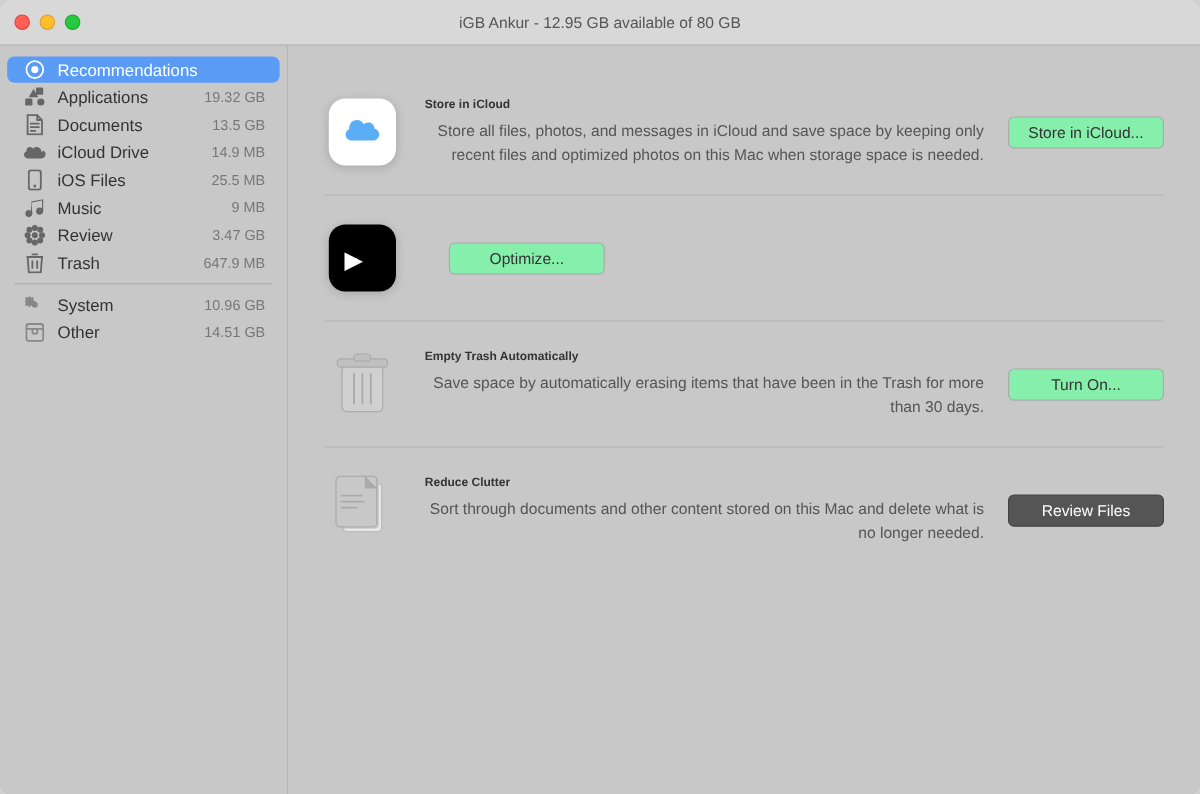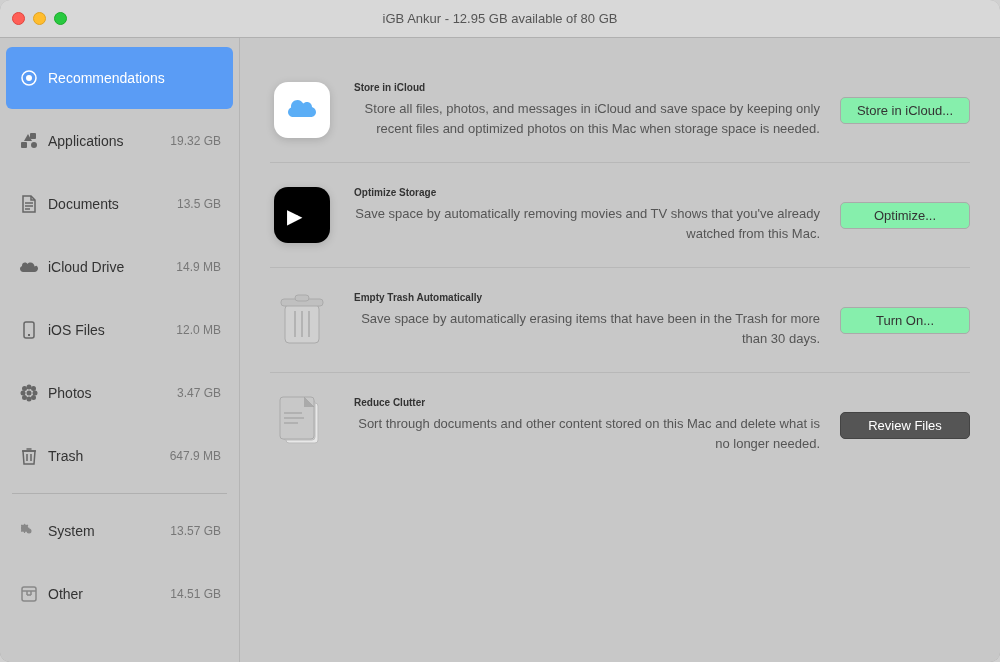--- a/index.html
+++ b/index.html
@@ -73,21 +73,21 @@
       background: #c8c8c8;
       border-right: 1px solid #b5b5b5;
       padding: 8px 0;
       flex-shrink: 0;
       overflow-y: auto;
     }
 
     .sidebar-item {
       display: flex;
       align-items: center;
-      padding: 20px 12px;
+      padding: 0 12px;
       cursor: pointer;
       border-radius: 6px;
       margin: 1px 6px;
       position: relative;
     }
 
     .sidebar-item.active {
       background: #5a9cf5;
     }
 
@@ -307,40 +307,49 @@
       </div>
 
       <div class="sidebar-item">
         <div class="item-icon">
           <svg width="12" height="18" viewBox="0 0 12 18" fill="none" stroke="#666" stroke-width="1.5">
             <rect x="1" y="1" width="10" height="16" rx="2"></rect>
             <line x1="5" y1="14" x2="7" y2="14" stroke-width="2"></line>
           </svg>
         </div>
         <span class="item-label">iOS Files</span>
-        <span class="item-size">12.0 MB</span>
-      </div>
-
-
+        <span class="item-size">25.5 MB</span>
+      </div>
+
+
+      <div class="sidebar-item">
+        <div class="item-icon">
+          <svg width="16" height="18" viewBox="0 0 16 18" fill="#666">
+            <path d="M5 14 C5 15.7 3.7 17 2 17 C0.3 17 -1 15.7 -1 14 C-1 12.3 0.3 11 2 11 C2.7 11 3.3 11.2 3.8 11.6 L3.8 5 L13 3 L13 9.6 C12.5 9.2 11.8 9 11 9 C9.3 9 8 10.3 8 12 C8 13.7 9.3 15 11 15 C12.7 15 14 13.7 14 12 L14 2 L4 4 Z" transform="translate(1,0)"></path>
+          </svg>
+        </div>
+        <span class="item-label">Music</span>
+        <span class="item-size">9 MB</span>
+      </div>
 
       <div class="sidebar-item">
         <div class="item-icon">
           <svg width="18" height="18" viewBox="0 0 18 18" fill="#666">
             <circle cx="9" cy="9" r="2.5"></circle>
             <circle cx="9" cy="3" r="2.5"></circle>
             <circle cx="9" cy="15" r="2.5"></circle>
             <circle cx="3" cy="9" r="2.5"></circle>
             <circle cx="15" cy="9" r="2.5"></circle>
             <circle cx="4.5" cy="4.5" r="2.5"></circle>
             <circle cx="13.5" cy="4.5" r="2.5"></circle>
             <circle cx="4.5" cy="13.5" r="2.5"></circle>
             <circle cx="13.5" cy="13.5" r="2.5"></circle>
           </svg>
         </div>
-        <span class="item-label">Photos</span>
+        <span class="item-label">Review</span>
         <span class="item-size">3.47 GB</span>
       </div>
 
       <div class="sidebar-item">
         <div class="item-icon">
           <svg width="14" height="18" viewBox="0 0 14 18" fill="none" stroke="#666" stroke-width="1.5">
             <path d="M1 4 L13 4 L12 17 L2 17 Z"></path>
             <line x1="0" y1="4" x2="14" y2="4"></line>
             <path d="M5 2 L9 2" stroke-linecap="round"></path>
             <line x1="5" y1="7" x2="5" y2="14"></line>
@@ -354,21 +363,21 @@
       <div class="sidebar-section-separator"></div>
 
       <div class="sidebar-item">
         <div class="item-icon">
           <svg width="16" height="16" viewBox="0 0 16 16" fill="#888">
             <circle cx="8" cy="8" r="2.5"></circle>
             <path d="M8 0 L9 3 C9.5 3.1 10 3.3 10.5 3.6 L13.5 2.5 L15.5 4.5 L14.4 7.5 C14.7 8 14.9 8.5 15 9 L18 10 L18 12 L15 13 C14.9 13.5 14.7 14 14.4 14.5 L15.5 17.5 L13.5 19.5 L10.5 18.4 C10 18.7 9.5 18.9 9 19 L8 22 L6 22 L5 19 C4.5 18.9 4 18.7 3.5 18.4 L0.5 19.5 L-1.5 17.5 L-0.4 14.5 C-0.7 14 -0.9 13.5 -1 13 L-4 12 L-4 10 L-1 9 C-0.9 8.5 -0.7 8 -0.4 7.5 L-1.5 4.5 L0.5 2.5 L3.5 3.6 C4 3.3 4.5 3.1 5 3 Z" transform="scale(0.44) translate(1,1)"></path>
           </svg>
         </div>
         <span class="item-label">System</span>
-        <span class="item-size">13.57 GB</span>
+        <span class="item-size">10.96 GB</span>
       </div>
 
       <div class="sidebar-item">
         <div class="item-icon">
           <svg width="16" height="16" viewBox="0 0 16 16" fill="none" stroke="#888" stroke-width="1.5">
             <rect x="1" y="1" width="14" height="14" rx="2"></rect>
             <line x1="1" y1="5" x2="15" y2="5"></line>
             <line x1="6" y1="5" x2="6" y2="9"></line>
             <line x1="10" y1="5" x2="10" y2="9"></line>
             <line x1="6" y1="9" x2="10" y2="9"></line>
@@ -400,24 +409,20 @@
 
       <div class="recommendation-card">
         <div class="card-icon">
           <div class="appletv-icon">
             <svg width="38" height="28" viewBox="0 0 38 28" fill="white">
               <text x="4" y="22" font-size="20" font-family="-apple-system, sans-serif" font-weight="300">▶</text>
               <text x="6" y="20" font-size="11" font-family="-apple-system, sans-serif" font-weight="400">tv</text>
             </svg>
           </div>
         </div>
-        <div class="card-content">
-          <div class="card-title">Optimize Storage</div>
-          <div class="card-description">Save space by automatically removing movies and TV shows that you've already watched from this Mac.</div>
-        </div>
         <div class="card-action">
           <button class="action-button">Optimize...</button>
         </div>
       </div>
 
       <div class="recommendation-card">
         <div class="card-icon">
           <div class="trash-icon-img">
             <svg width="50" height="58" viewBox="0 0 50 58">
 

